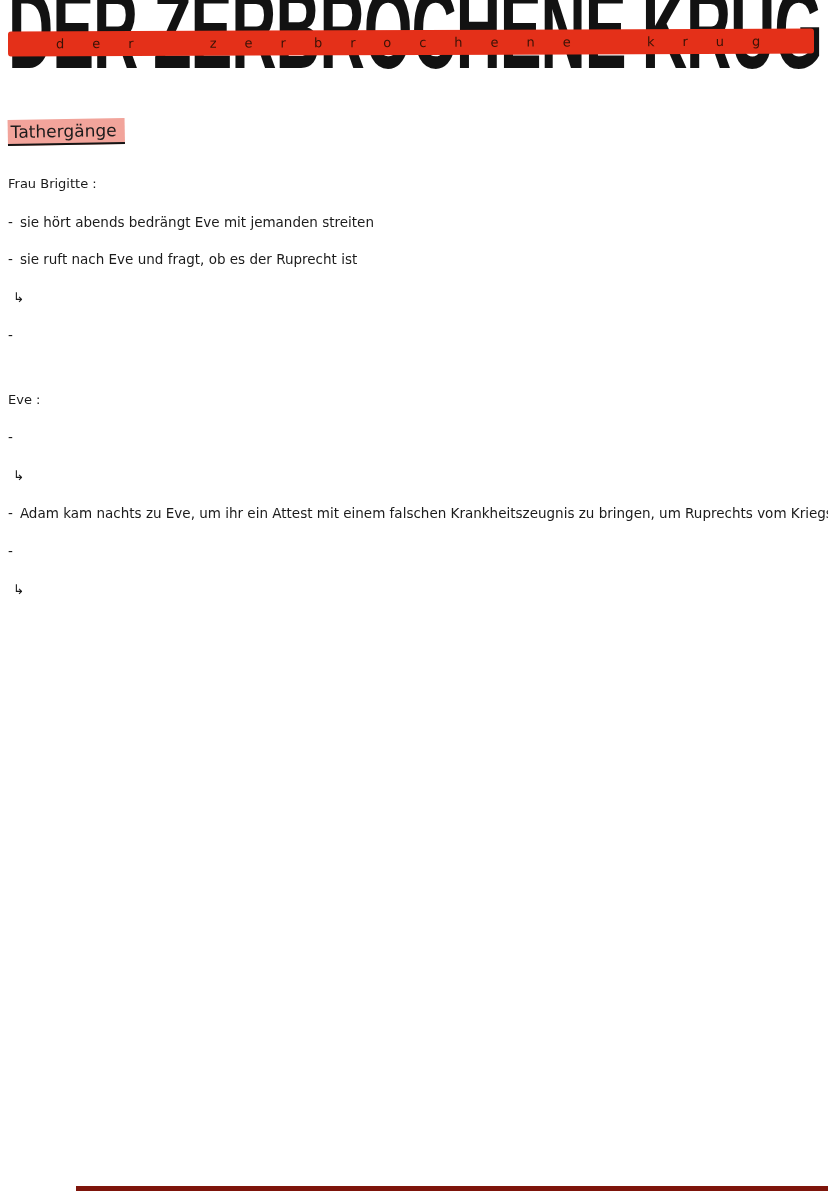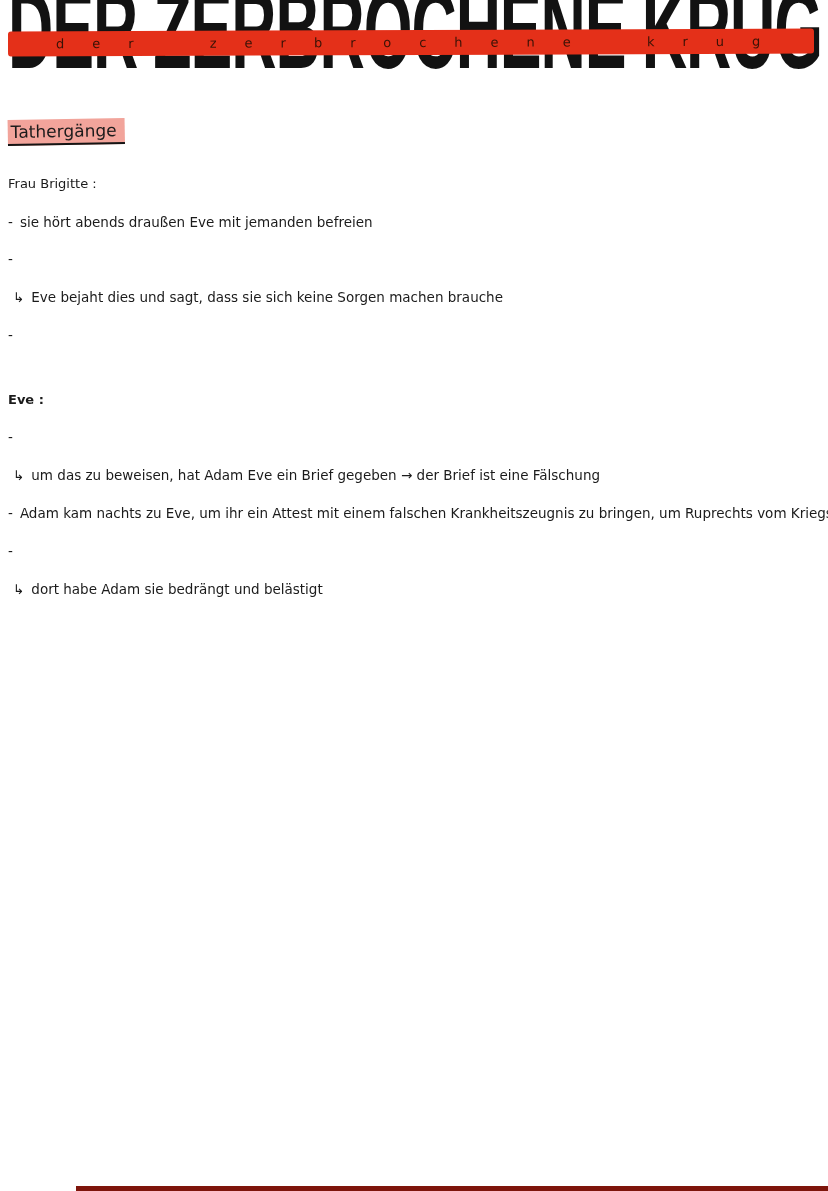--- a/index.html
+++ b/index.html
@@ -77,21 +77,21 @@
     background: var(--highlight_pink, #f2a49b);
     border-bottom: 2px solid #141414;
     transform: rotate(-1deg);
     transform-origin: left bottom;
   }
   .subheading {
     font-size: 13px;
     margin: 0;
   }
   .section-brigitte .subheading { margin-top: 30px; }
-  .section-eve .subheading { margin-top: 48px; font-weight: bold; }
+  .section-eve .subheading { margin-top: 48px; }
   .note-line {
     margin-top: 21px;
     display: flex;
     align-items: flex-start;
   }
   .note-line .marker {
     flex: 0 0 auto;
     margin-right: 7px;
   }
   .note-line.indent {
@@ -127,54 +127,52 @@
 
     <div class="heading-wrap">
       <span class="heading-highlight">Tathergänge</span>
     </div>
 
     <section class="section-brigitte">
       <p class="subheading">Frau Brigitte :</p>
 
       <div class="note-line">
         <span class="marker">-</span>
-        <span class="note-text">sie hört abends draußen Eve mit jemanden befreien</span>
+        <span class="note-text">sie hört abends bedrängt Eve mit jemanden streiten</span>
       </div>
       <div class="note-line">
         <span class="marker">-</span>
+        <span class="note-text">sie ruft nach Eve und fragt, ob es der Ruprecht ist</span>
       </div>
       <div class="note-line indent">
         <span class="marker">↳</span>
-        <span class="note-text">Eve bejaht dies und sagt, dass sie sich keine Sorgen machen brauche</span>
       </div>
       <div class="note-line">
         <span class="marker">-</span>
       </div>
     </section>
 
     <section class="section-eve">
       <p class="subheading">Eve :</p>
 
       <div class="note-line">
         <span class="marker">-</span>
       </div>
       <div class="note-line indent">
         <span class="marker">↳</span>
-        <span class="note-text">um das zu beweisen, hat Adam Eve ein Brief gegeben → der Brief ist eine Fälschung</span>
       </div>
       <div class="note-line">
         <span class="marker">-</span>
         <span class="note-text">Adam kam nachts zu Eve, um ihr ein Attest mit einem falschen Krankheitszeugnis zu bringen, um Ruprechts vom Kriegsdienst zu befreien</span>
       </div>
       <div class="note-line">
         <span class="marker">-</span>
       </div>
       <div class="note-line indent">
         <span class="marker">↳</span>
-        <span class="note-text">dort habe Adam sie bedrängt und belästigt</span>
       </div>
     </section>
 
   </main>
 
   <div class="bottom-line"></div>
 
 </div>
 
 </body></html>

